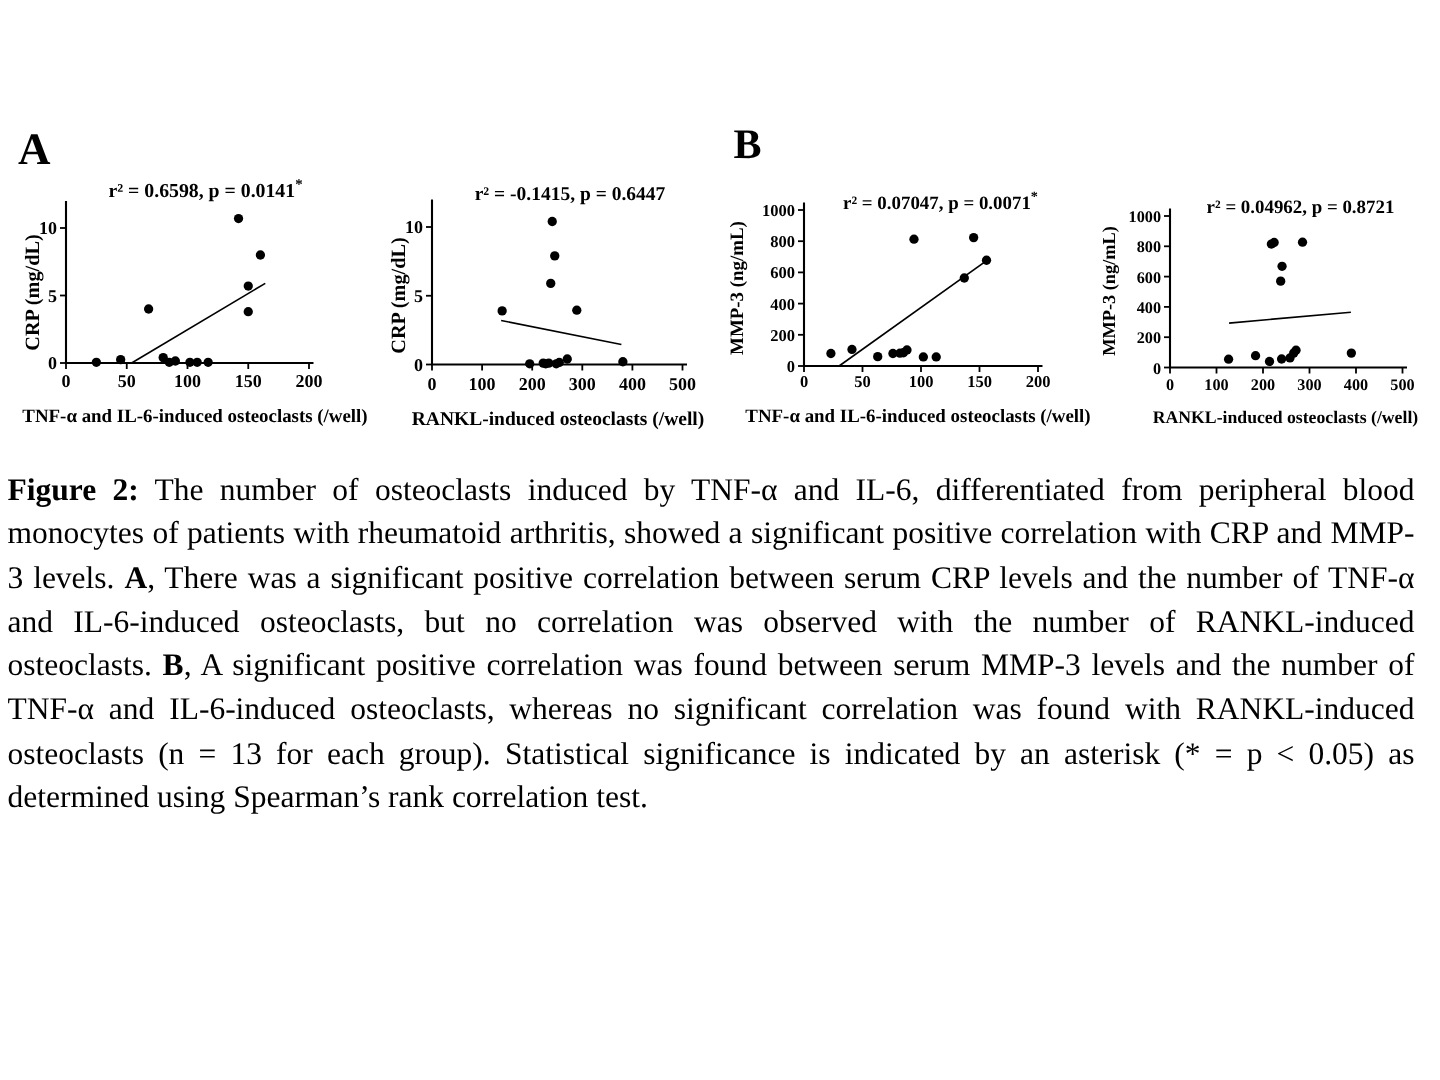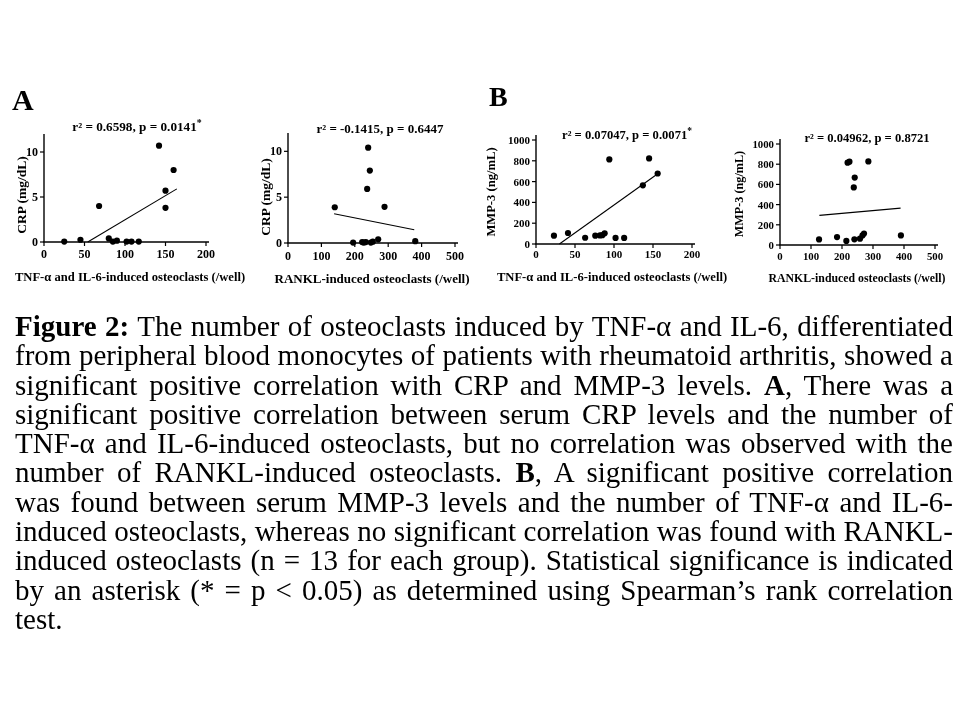--- a/index.html
+++ b/index.html
@@ -7,22 +7,22 @@
          font-family:"Liberation Serif",serif;color:#000;}
   .panel-label{position:absolute;font-weight:bold;line-height:1;}
   .panel-label.a{left:12px;top:85px;font-size:30px;}
   .panel-label.b{left:489px;top:83px;font-size:28px;}
   .chart{position:absolute;overflow:visible;}
   .chart.c0{left:0px;top:110px;}
   .chart.c1{left:248px;top:110px;}
   .chart.c2{left:483px;top:110px;}
   .chart.c3{left:733px;top:110px;}
   svg text{font-family:"Liberation Serif",serif;font-weight:bold;fill:#000;}
-  .caption{position:absolute;left:15px;top:312px;width:938px;
-           font-size:29px;line-height:29.3px;text-align:justify;}
+  .caption{position:absolute;left:5px;top:312px;width:938px;
+           font-size:21px;line-height:29.3px;text-align:justify;}
   .caption .b{font-weight:bold;}
 </style>
 </head>
 <body>
 
 <div class="slide">
 
   <div class="panel-label a">A</div>
   <div class="panel-label b">B</div>
 

